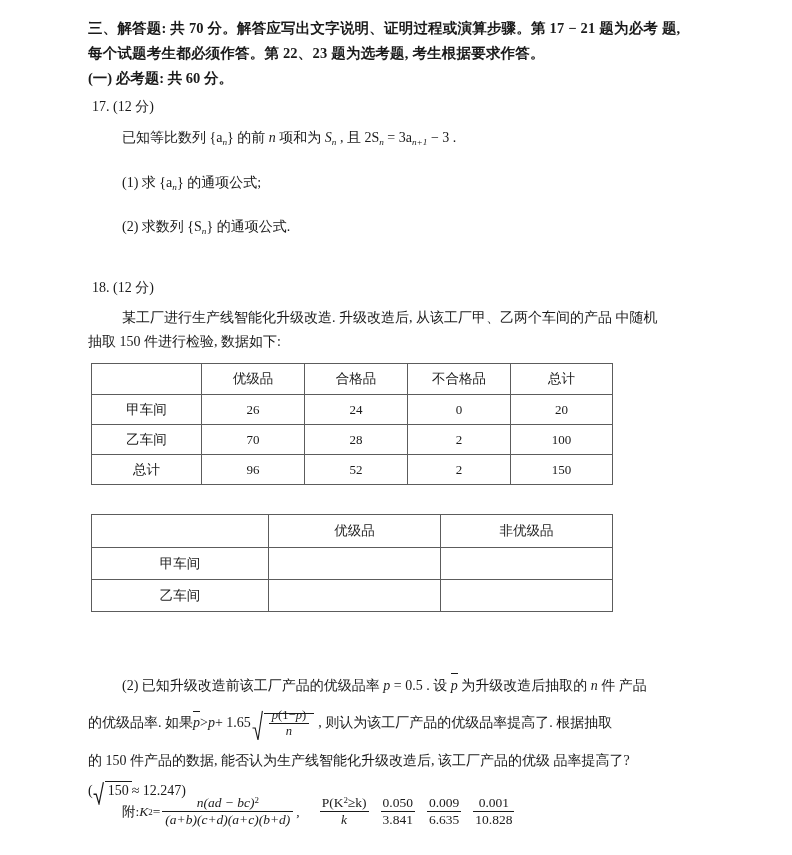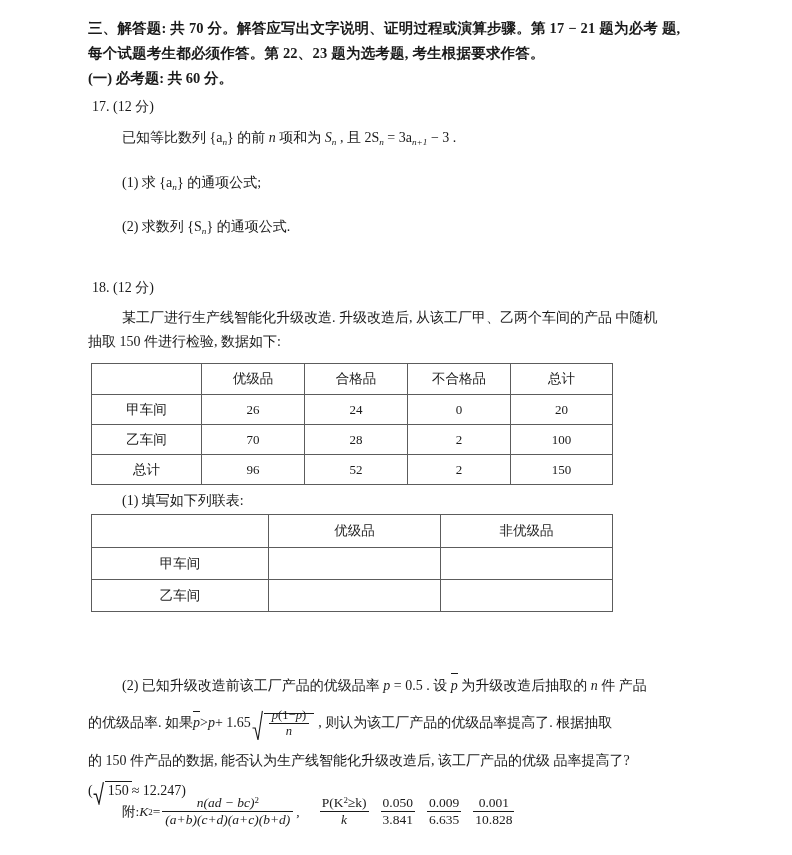--- a/index.html
+++ b/index.html
@@ -204,21 +204,20 @@
       <tr>
         <td style="height:29px;">总计</td>
         <td class="num">96</td>
         <td class="num">52</td>
         <td class="num">2</td>
         <td class="num">150</td>
       </tr>
     </tbody>
   </table>
 
-  <div class="body-line" style="position:absolute; left:34px; top:489px;">(1) 填写如下列联表:</div>
 
   <table class="grid" style="position:absolute; left:3px; top:514px; width:521px;">
     <colgroup>
       <col style="width:177px">
       <col style="width:172px">
       <col style="width:172px">
     </colgroup>
     <tbody>
       <tr>
         <td style="height:32px;"></td>

